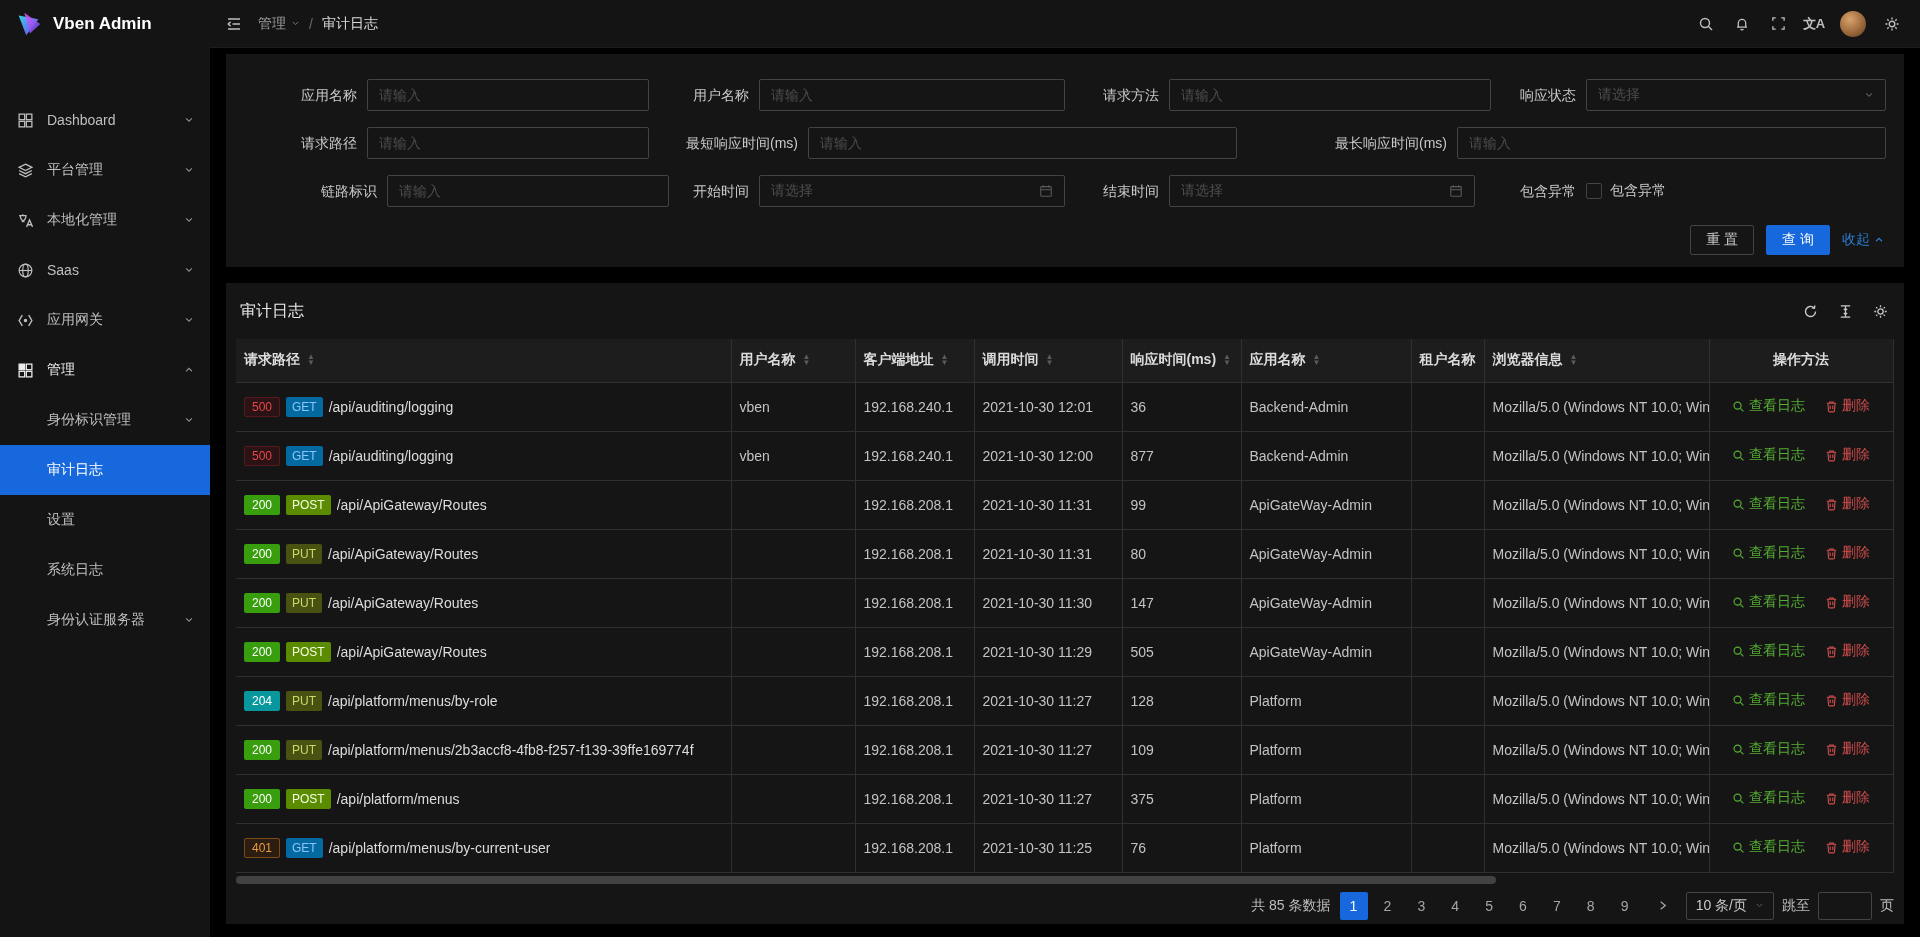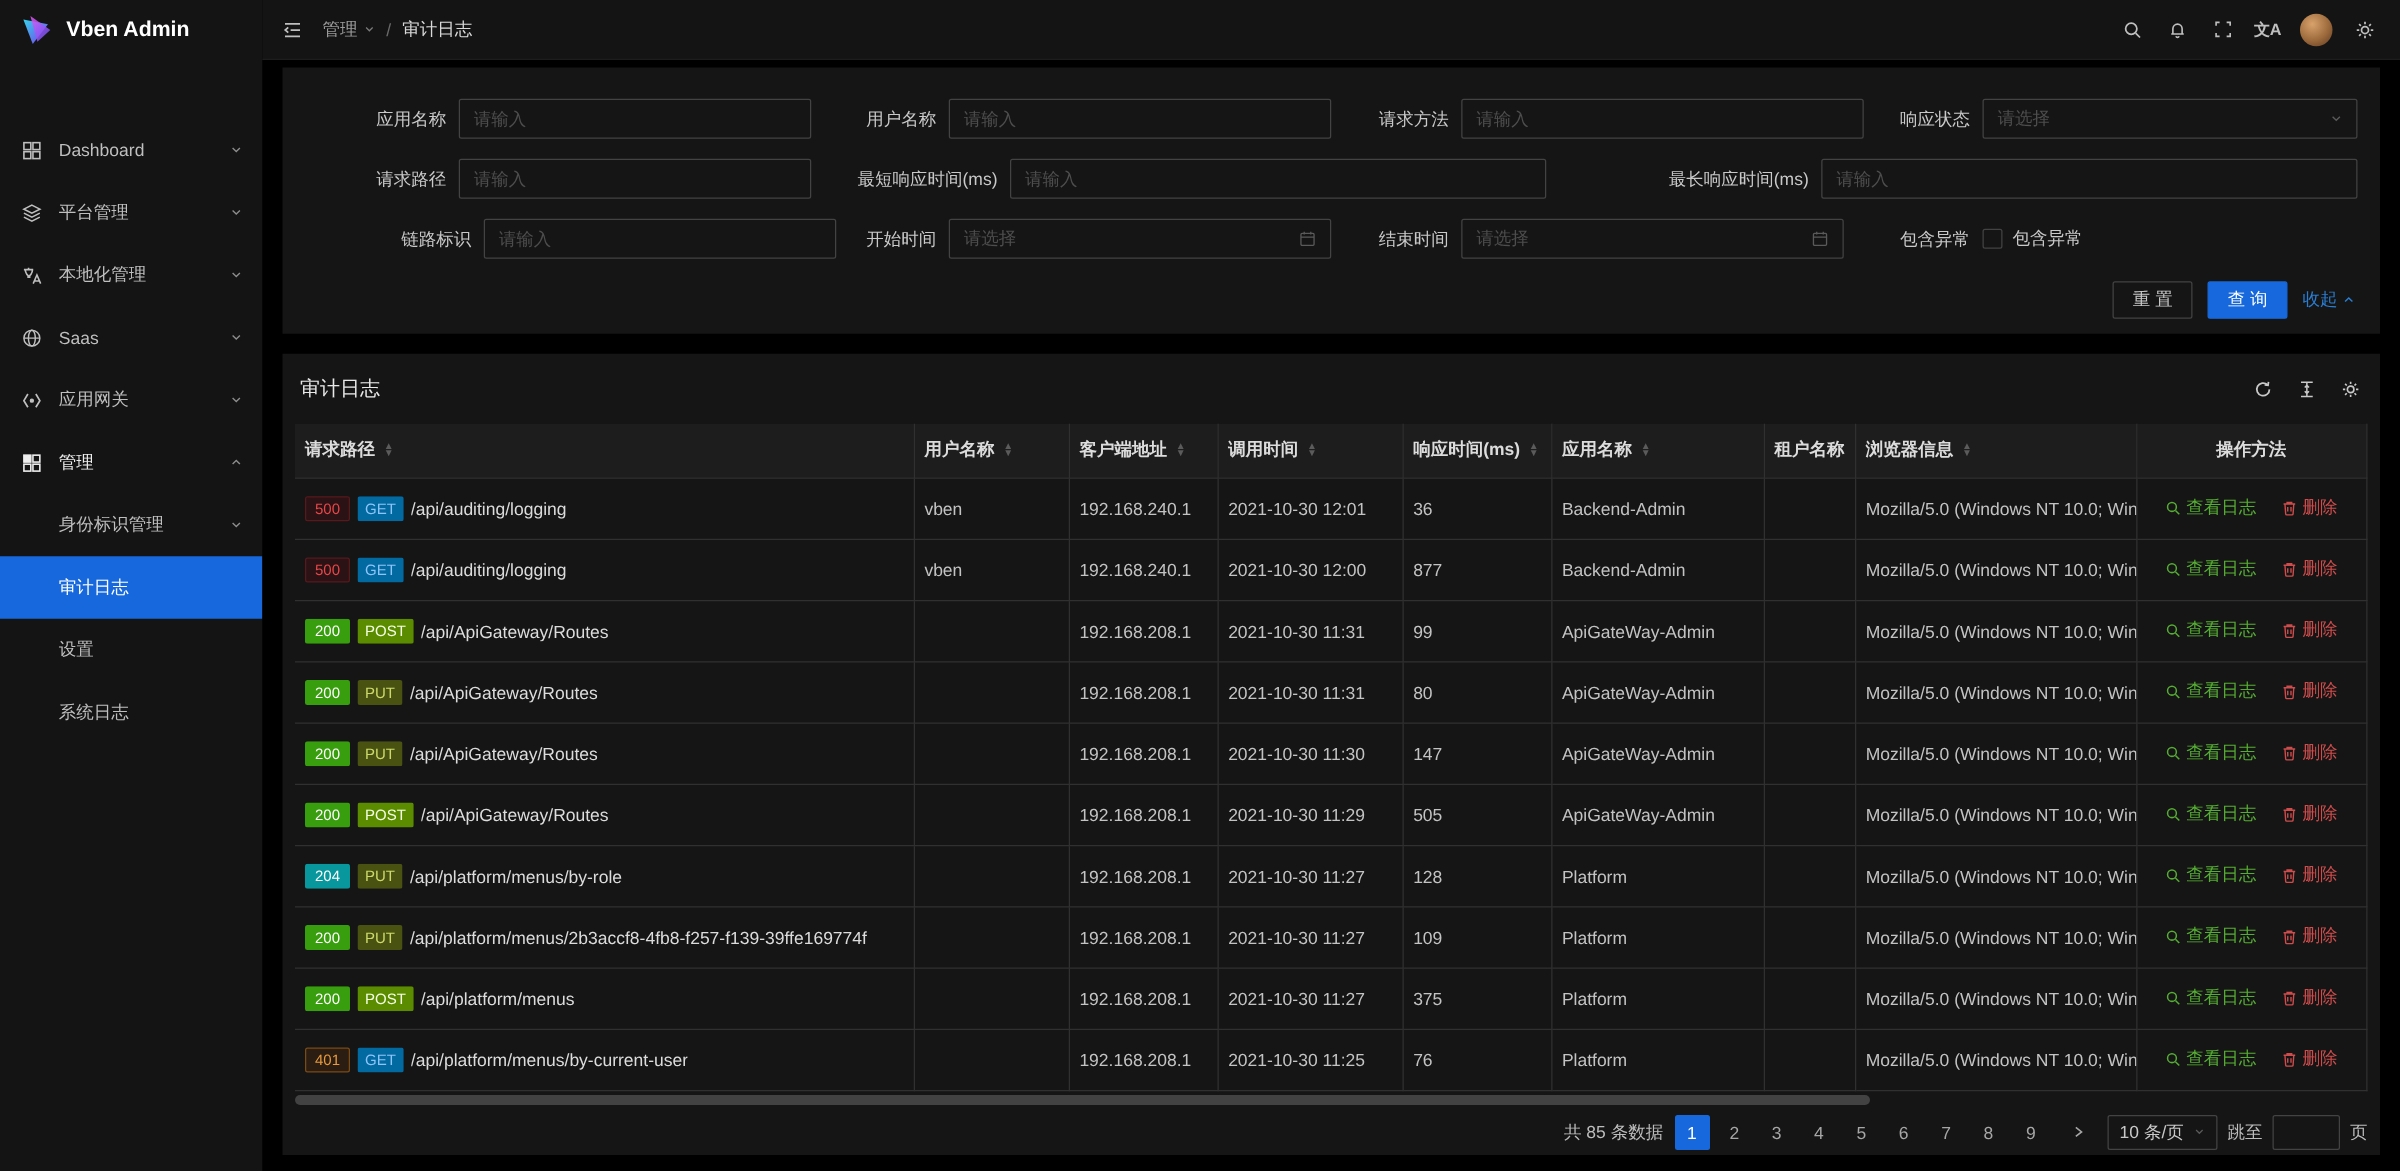--- a/index.html
+++ b/index.html
@@ -241,20 +241,29 @@
   </div>
   <div class="m-item lvl1">
 
     <span class="m-label">设置</span>
 
   </div>
   <div class="m-item lvl1">
 
     <span class="m-label">系统日志</span>
 
+  </div>
+  <div class="m-item lvl1">
+
+    <span class="m-label">身份认证服务器</span>
+    <span class="m-caret">
+            <svg width="10" height="10" viewBox="0 0 12 12">
+              <polyline points="2.5,4 6,7.5 9.5,4" fill="none" stroke="currentColor" stroke-width="1.3"></polyline>
+            </svg>
+          </span>
   </div>
       </nav>
   </aside>
 
   <div class="main">
     <header class="topbar">
       <div class="tb-left">
         <span class="tb-icon">
           <svg viewBox="0 0 16 16" width="16" height="16" fill="none" stroke="currentColor" stroke-width="1.4">
               <path d="M2 3 H14 M6.5 8 H14 M2 13 H14 M4.6 5.9 L2.2 8 L4.6 10.1"></path>

